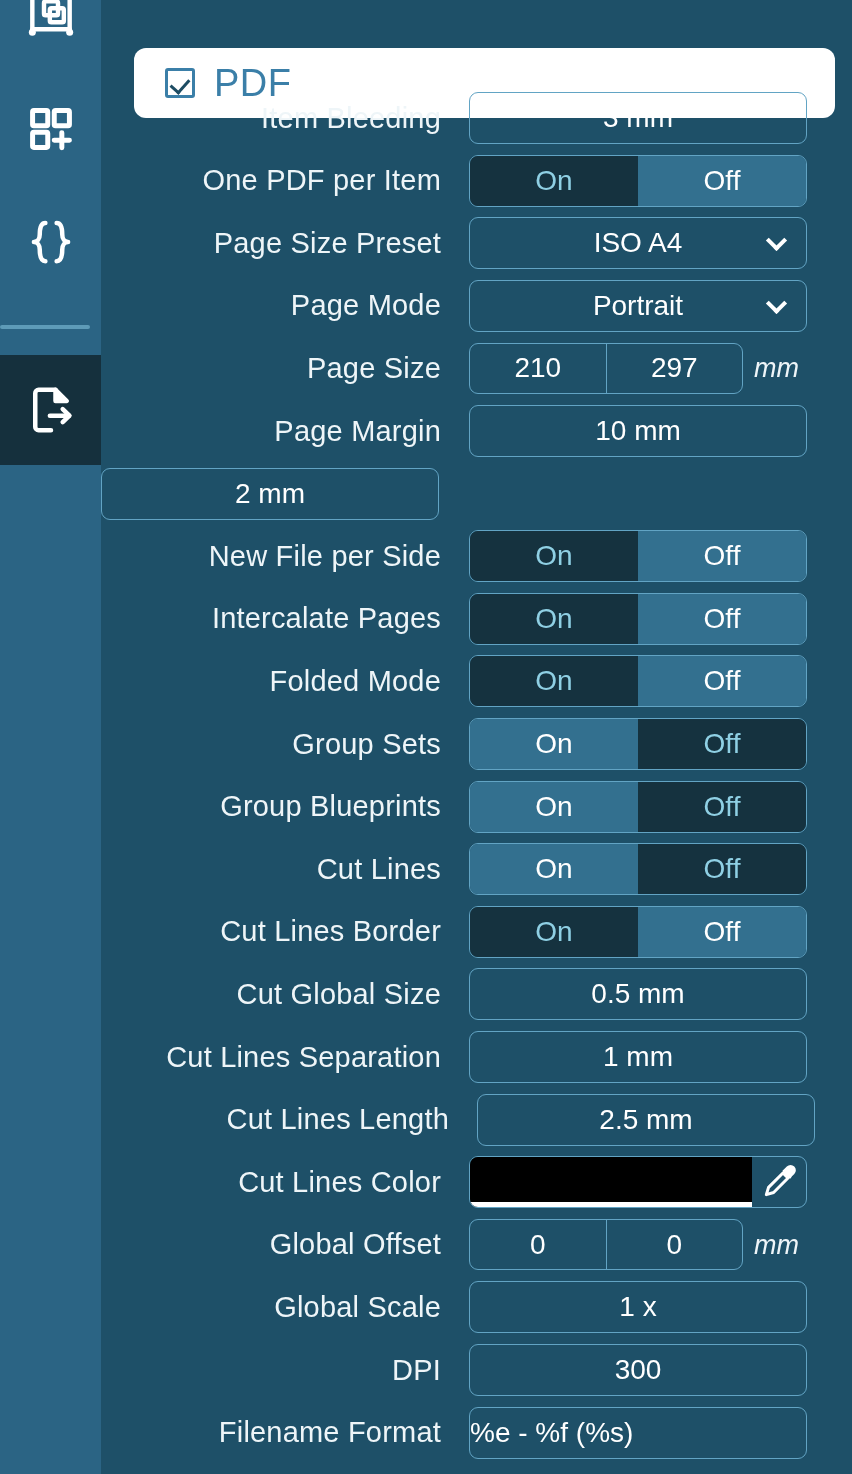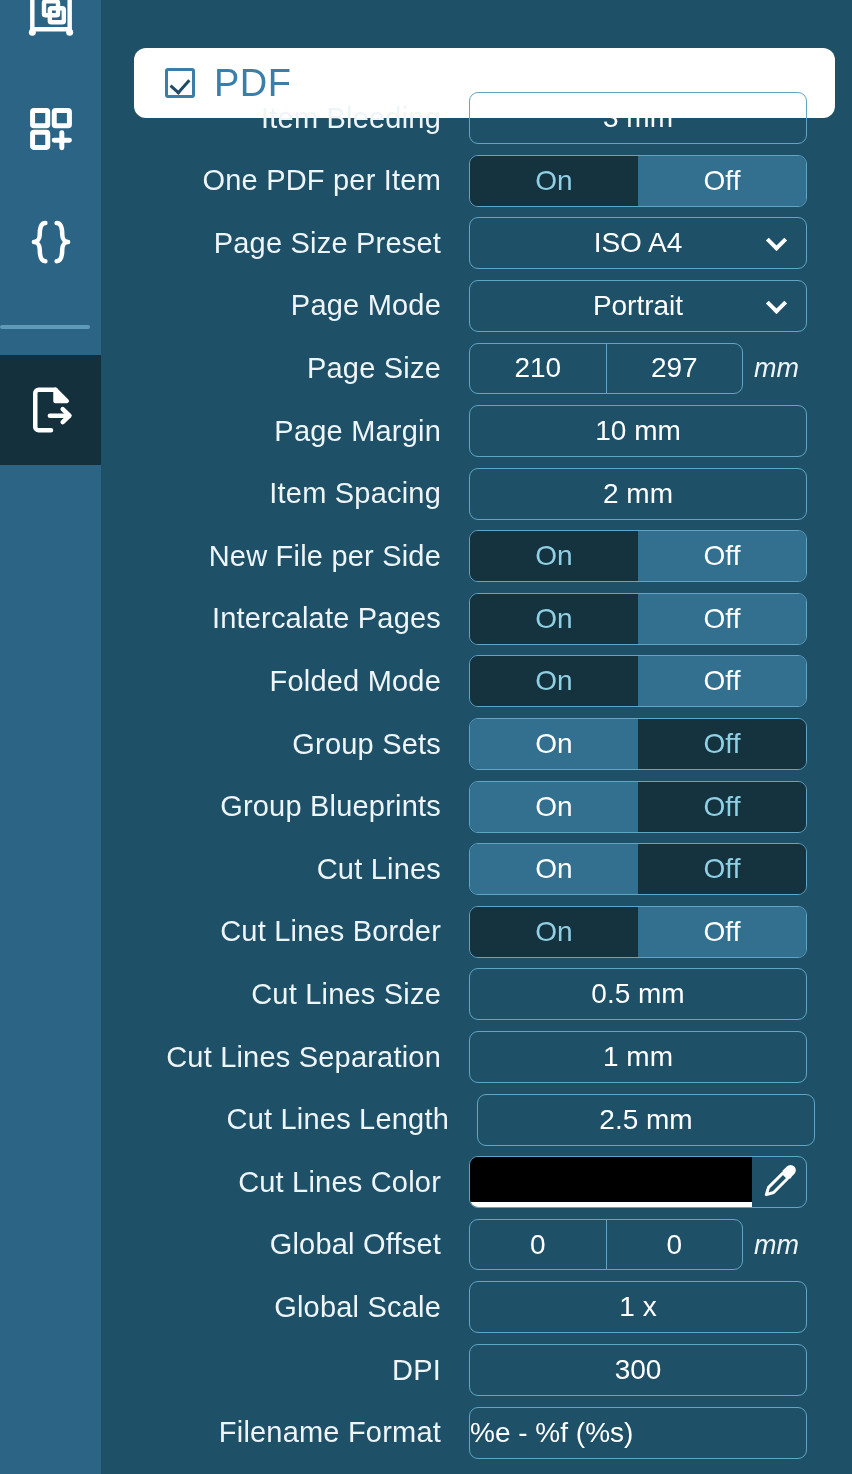--- a/index.html
+++ b/index.html
@@ -348,21 +348,20 @@
           <div class="unit">mm</div>
         </div>
       </div>
       <div class="row" style="top: 405px;">
         <div class="row-label">Page Margin</div>
         <div class="control">
           <div class="valbox">10 mm</div>
         </div>
       </div>
       <div class="row" style="top: 467.6px;">
-        <div class="row-label">Item Spacing</div>
         <div class="control">
           <div class="valbox">2 mm</div>
         </div>
       </div>
       <div class="row" style="top: 530.2px;">
         <div class="row-label">New File per Side</div>
         <div class="control">
           <div class="seg">
             <div class="off-state">On</div>
             <div class="on-state">Off</div>
@@ -417,21 +416,21 @@
       <div class="row" style="top: 905.8px;">
         <div class="row-label">Cut Lines Border</div>
         <div class="control">
           <div class="seg">
             <div class="off-state">On</div>
             <div class="on-state">Off</div>
           </div>
         </div>
       </div>
       <div class="row" style="top: 968.4px;">
-        <div class="row-label">Cut Lines Size</div>
+        <div class="row-label">Cut Global Size</div>
         <div class="control">
           <div class="valbox">0.5 mm</div>
         </div>
       </div>
       <div class="row" style="top: 1031px;">
         <div class="row-label">Cut Lines Separation</div>
         <div class="control">
           <div class="valbox">1 mm</div>
         </div>
       </div>

